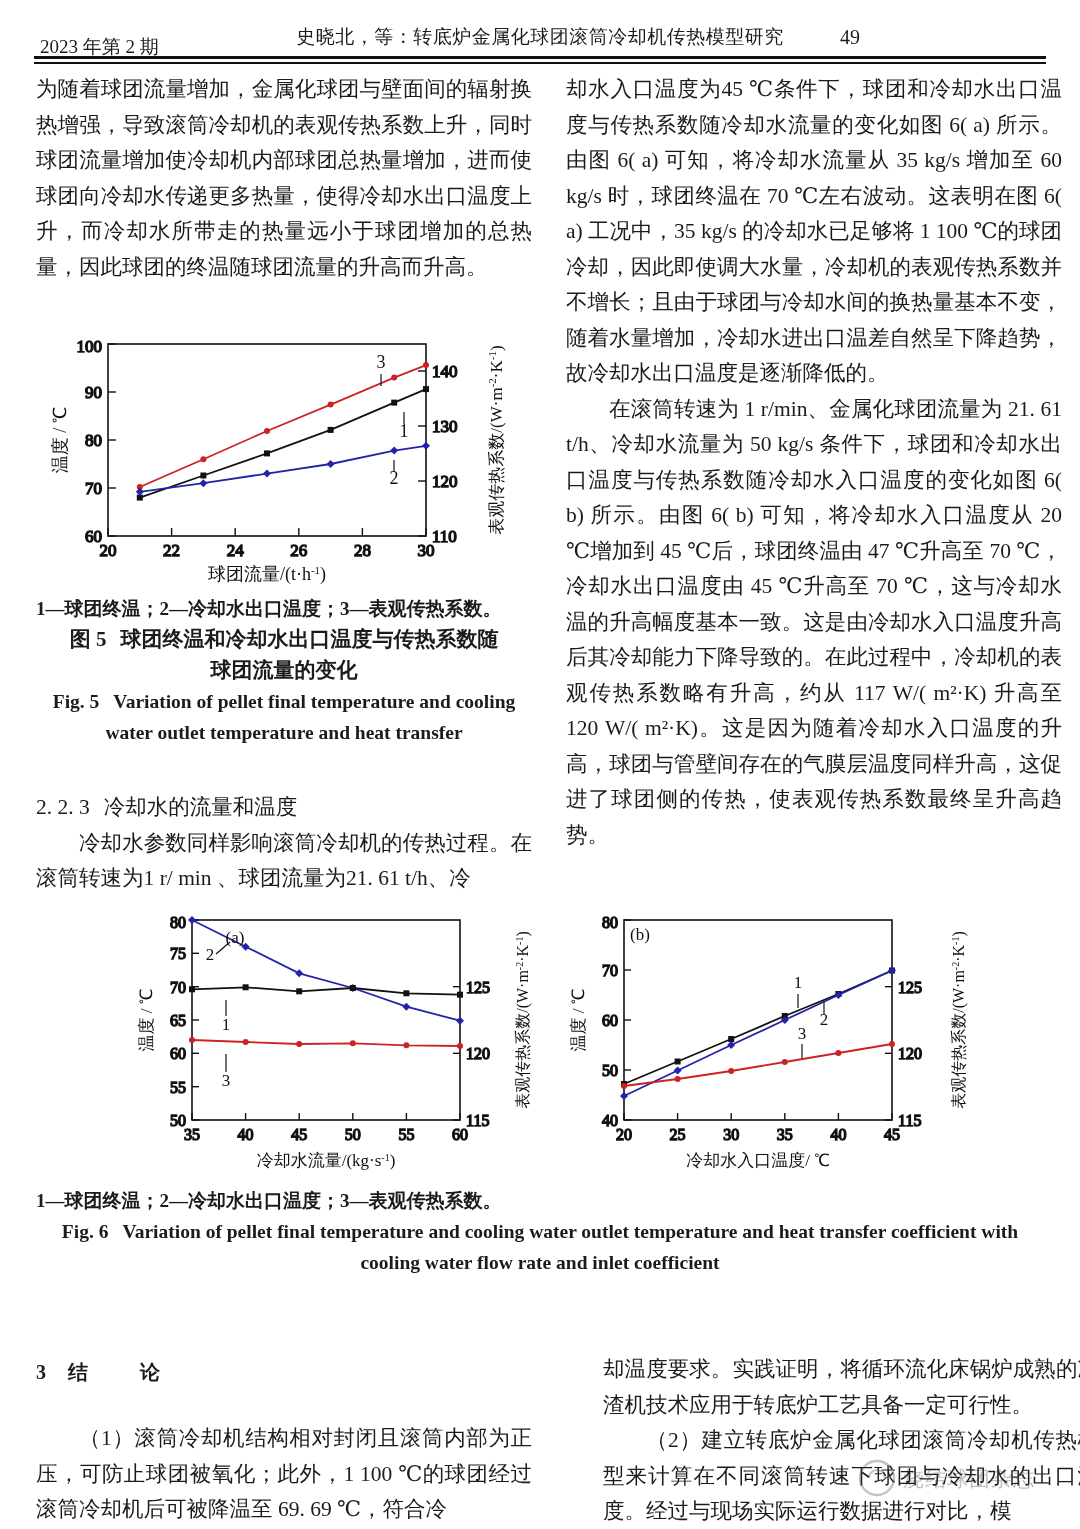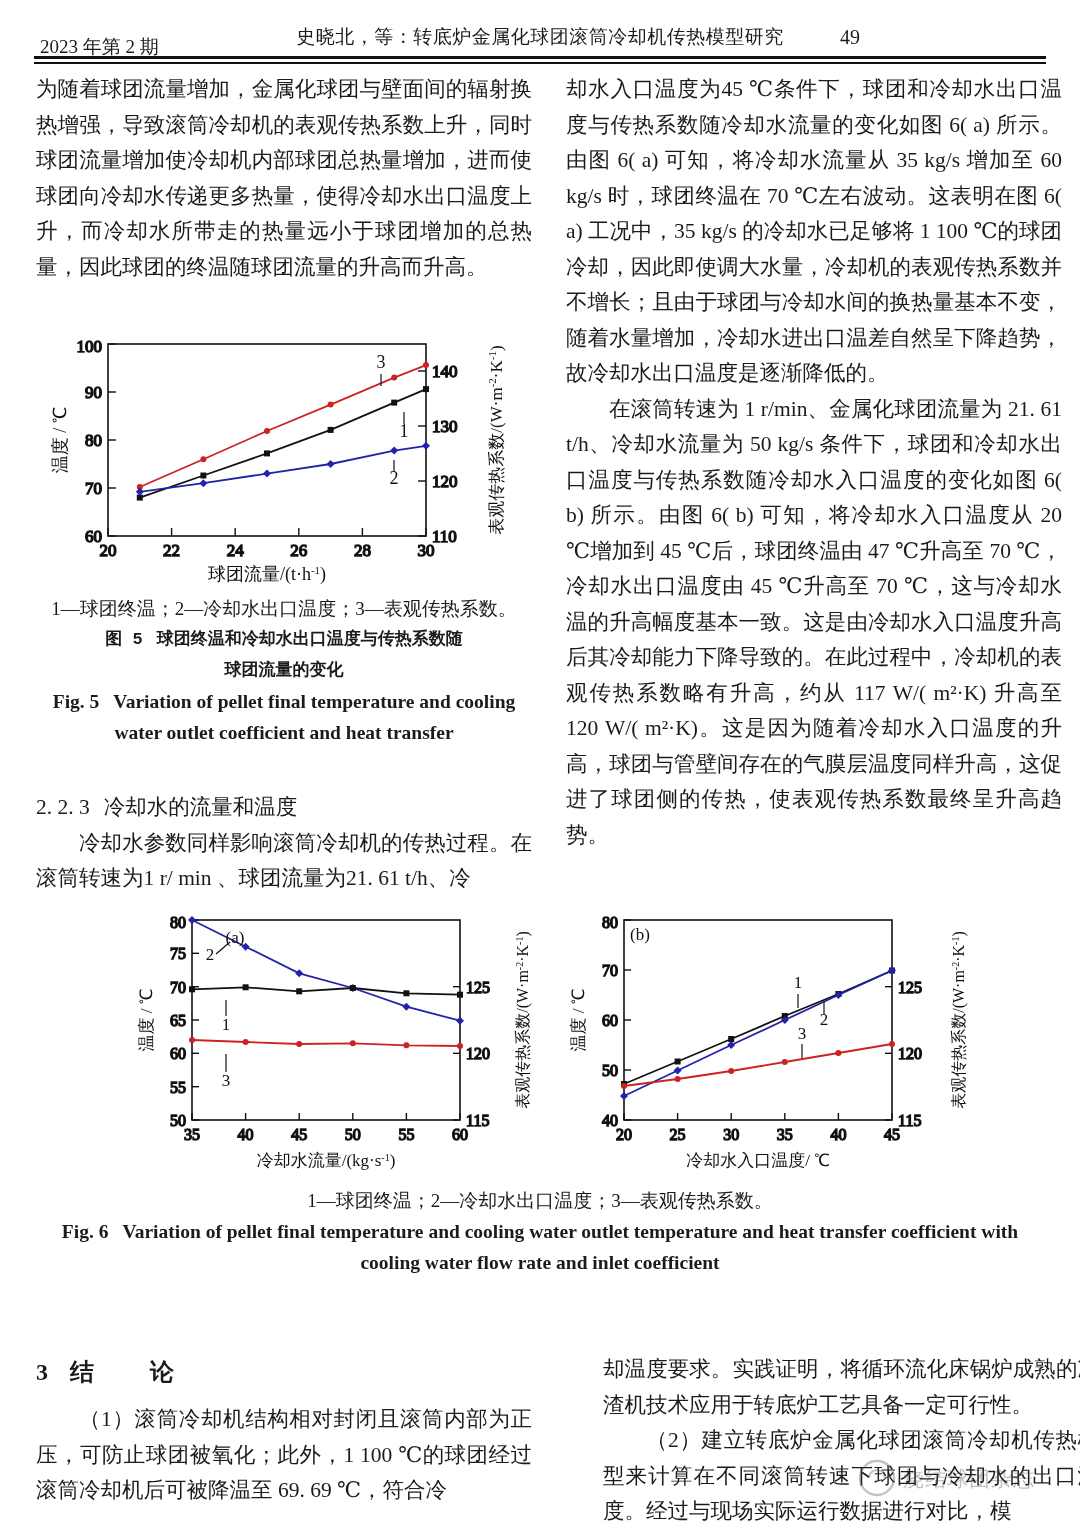--- a/index.html
+++ b/index.html
@@ -54,42 +54,43 @@
   p.indent { text-indent: 2em; }
 
   .sec-head {
     font-size: 21.5px;
     line-height: 35.5px;
     margin: 0;
   }
   .sec-head .num { margin-right: 14px; }
 
   .conc-head {
-    font-size: 24px;
+    font-size: 20px;
     font-weight: bold;
     line-height: 40px;
     margin: 0;
     font-family: "Liberation Sans", sans-serif;
   }
   .conc-head .num { margin-right: 22px; font-family:"Liberation Serif",serif;}
   .conc-head .sp  { letter-spacing: 16px; }
 
   
   .fig-block { position: absolute; }
   .fig-legend {
     font-size: 19px;
     line-height: 30px;
-    text-align: center;
+    text-align: left;
+    font-weight: bold;
   }
   .fig-cap-cn {
-    font-size: 17px;
+    font-size: 21px;
     font-weight: bold;
     line-height: 31px;
     text-align: center;
-    font-family: Liberation Mono, monospace;
+    font-family: Liberation Serif, serif;
   }
   .fig-cap-cn .lbl { margin-right: 14px; }
   .fig-cap-en {
     font-size: 19.5px;
     font-weight: bold;
     line-height: 31px;
     text-align: center;
   }
   .fig-cap-en .lbl { margin-right: 14px; }
   .fig-sublabels {
@@ -220,21 +221,21 @@
   </svg>
 
   <div class="fig-legend" style="margin-top:6px;">1—球团终温；2—冷却水出口温度；3—表观传热系数。</div>
   <div class="fig-cap-cn">
     <span class="lbl">图 5</span><span>球团终温和冷却水出口温度与传热系数随</span>
   </div>
   <div class="fig-cap-cn">球团流量的变化</div>
   <div class="fig-cap-en">
     <span class="lbl">Fig. 5</span><span>Variation of pellet final temperature and cooling</span>
   </div>
-  <div class="fig-cap-en">water outlet coefficient and heat transfer</div>
+  <div class="fig-cap-en">water outlet temperature and heat transfer</div>
 </div>
 
 <div class="col col-left" style="top:790px;">
   <p class="sec-head">
     <span class="num">2. 2. 3</span><span>冷却水的流量和温度</span>
   </p>
   <p class="indent">冷却水参数同样影响滚筒冷却机的传热过程。在滚筒转速为1 r/ min 、球团流量为21. 61 t/h、冷</p>
 </div>
 
 <div class="col col-right" style="top:72px;">
@@ -427,21 +428,21 @@
   <div class="fig-cap-en">
     <span class="lbl">Fig. 6</span><span>Variation of pellet final temperature and cooling water outlet temperature and heat transfer coefficient with</span>
   </div>
   <div class="fig-cap-en">cooling water flow rate and inlet coefficient</div>
 </div>
 
 <div class="col col-left" style="top:1352px;">
   <p class="conc-head">
     <span class="num">3</span><span class="sp">结　论</span>
   </p>
-  <p class="indent" style="margin-top:10px;">（1）滚筒冷却机结构相对封闭且滚筒内部为正压，可防止球团被氧化；此外，1 100 ℃的球团经过滚筒冷却机后可被降温至 69. 69 ℃，符合冷</p>
+  <p class="indent" style="margin-top:29px;">（1）滚筒冷却机结构相对封闭且滚筒内部为正压，可防止球团被氧化；此外，1 100 ℃的球团经过滚筒冷却机后可被降温至 69. 69 ℃，符合冷</p>
 </div>
 
 <div class="col col-right" style="top:1352px;margin-left:37px;">
   <p>却温度要求。实践证明，将循环流化床锅炉成熟的冷渣机技术应用于转底炉工艺具备一定可行性。</p>
   <p class="indent">（2）建立转底炉金属化球团滚筒冷却机传热模型来计算在不同滚筒转速下球团与冷却水的出口温度。经过与现场实际运行数据进行对比，模</p>
 </div>
 
 <div class="watermark">
   <svg width="215" height="60" viewBox="0 0 215 60">
     <circle cx="22" cy="30" r="17" fill="none" stroke="#4a4a4a" stroke-width="2.4"></circle>

